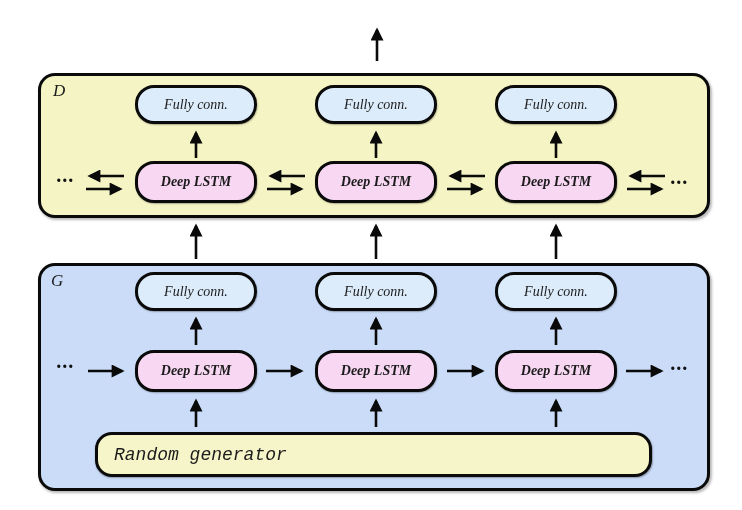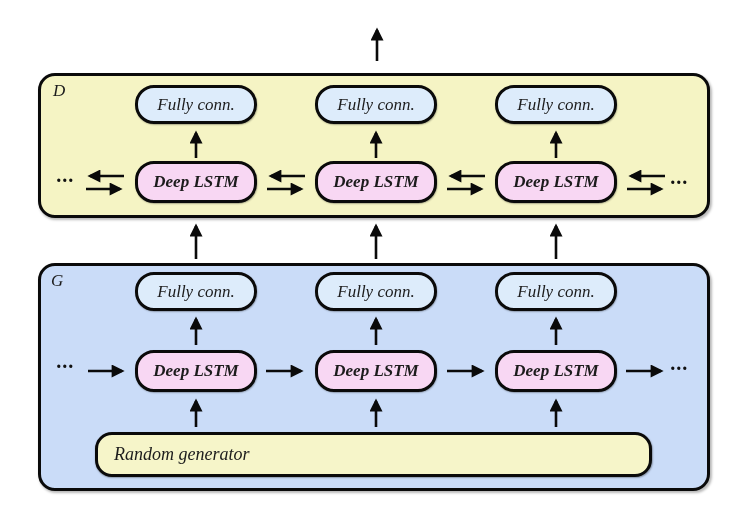--- a/index.html
+++ b/index.html
@@ -14,21 +14,21 @@
   }
   .outer.d { background: var(--discriminator-fill, #f5f4c4); }
   .outer.g { background: var(--generator-fill, #cadcf8); }
   .block-label {
     position:absolute; font-style:italic; font-size:17px; color:#1c1c1c;
   }
   .node {
     position:absolute; box-sizing:border-box;
     border:3px solid #0a0a0a; border-radius:19px;
     display:flex; align-items:center; justify-content:center;
-    font-style:italic; font-size:17px; color:#1c1c1c;
+    font-style:italic; font-size:14px; color:#1c1c1c;
     box-shadow: 0.5px 1px 1.5px rgba(0,0,0,0.3);
     white-space:nowrap;
   }
   .node.fc   { background: var(--fully-connected-fill, #ddecfb); }
   .node.lstm { background: var(--deep-lstm-fill, #f8d7f3); font-weight: bold; }
   .node.rg   {
     background: var(--random-generator-fill, #f6f5c9);
     justify-content:flex-start; padding-left:16px; font-size:18px;
     border-radius:17px;
   }
@@ -62,21 +62,21 @@
   <div class="node lstm" style="left:495px; top:161px; width:122px; height:42px;">Deep LSTM</div>
 
   <div class="node fc" style="left:135px; top:272px; width:122px; height:39px;">Fully conn.</div>
   <div class="node fc" style="left:315px; top:272px; width:122px; height:39px;">Fully conn.</div>
   <div class="node fc" style="left:495px; top:272px; width:122px; height:39px;">Fully conn.</div>
 
   <div class="node lstm" style="left:135px; top:350px; width:122px; height:42px;">Deep LSTM</div>
   <div class="node lstm" style="left:315px; top:350px; width:122px; height:42px;">Deep LSTM</div>
   <div class="node lstm" style="left:495px; top:350px; width:122px; height:42px;">Deep LSTM</div>
 
-  <div class="node rg" style="left:95px; top:432px; width:557px; height:45px;">Random generator</div>
+  <div class="node rg" style="left:95px; top:432px; width:557px; height:45px;font-family:Liberation Mono, monospace;">Random generator</div>
 
   <div class="dots" style="left:50px; top:164px;">...</div>
   <div class="dots" style="left:664px; top:166px;">...</div>
   <div class="dots" style="left:50px; top:350px;">...</div>
   <div class="dots" style="left:664px; top:352px;">...</div>
 
   <svg class="arrows" width="742" height="510" viewBox="0 0 742 510">
     <defs>
       <marker id="ah" viewBox="0 0 10 10" refX="8" refY="5" markerWidth="5.2" markerHeight="5" orient="auto">
         <path d="M0,0 L10,5 L0,10 z" fill="#0a0a0a"></path>

